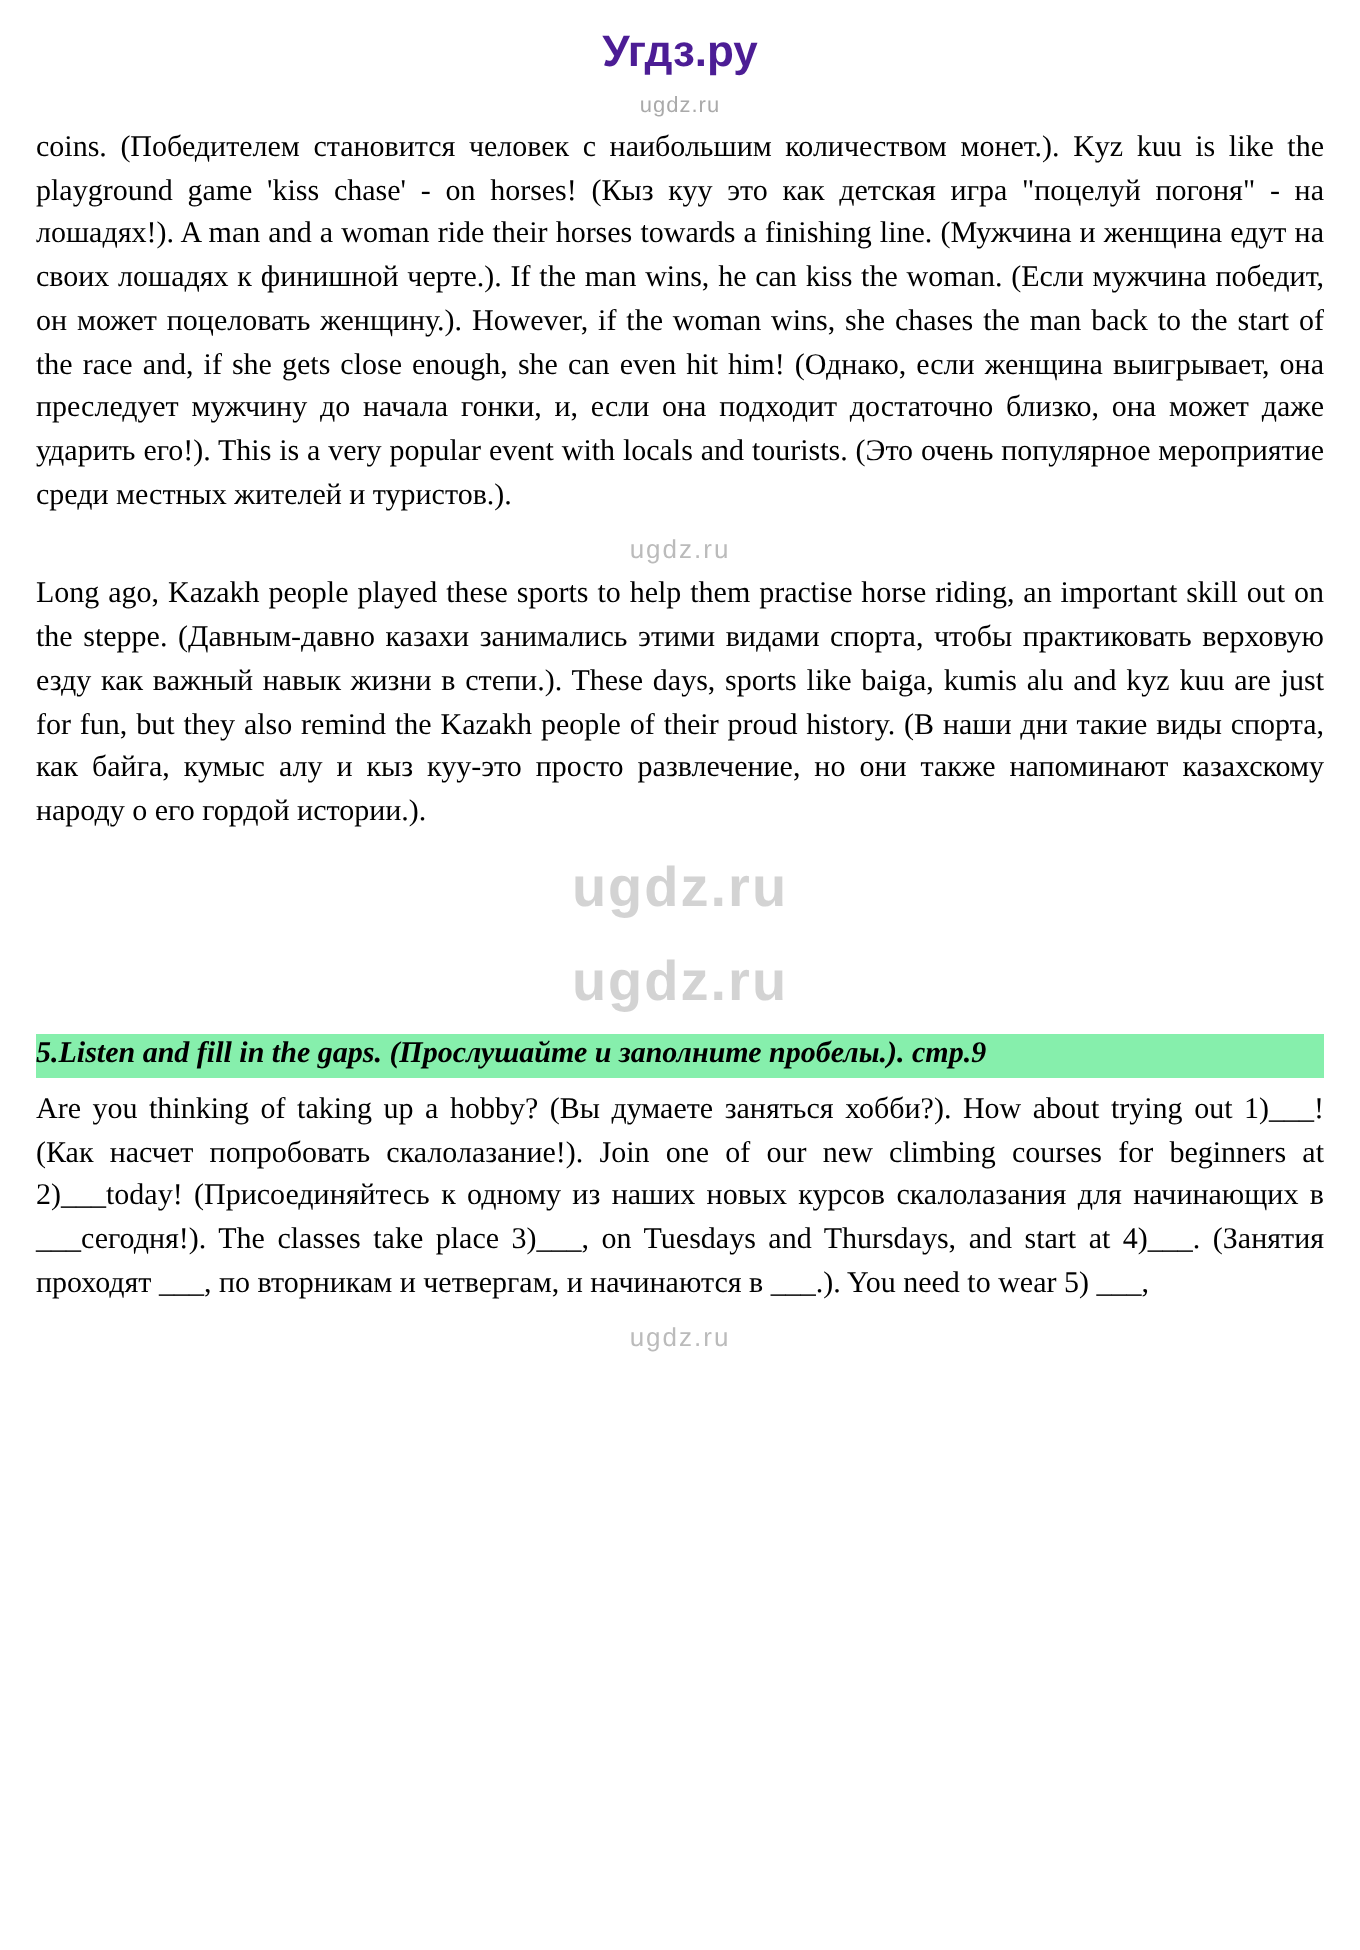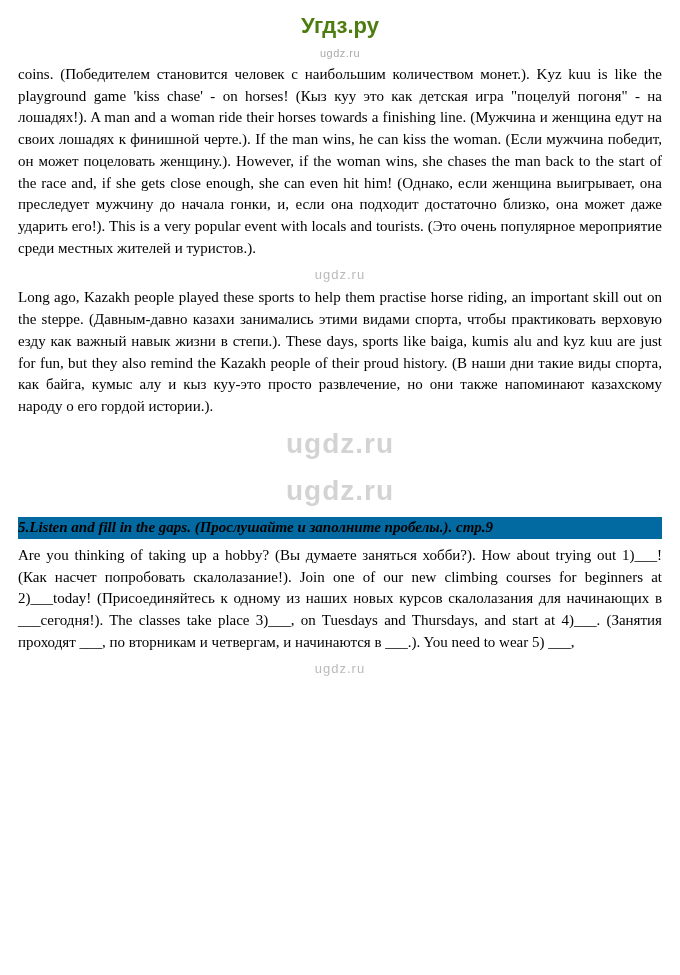--- a/index.html
+++ b/index.html
@@ -12,21 +12,21 @@
       line-height: 1.45;
       color: #000;
       padding: 10px 18px 20px 18px;
       position: relative;
     }
     .site-title {
       text-align: center;
       font-size: 22px;
       font-weight: bold;
       font-family: Arial, sans-serif;
-      color: #4d7c0f;
+      color: #4c1d95;
       margin-bottom: 4px;
     }
     .watermark {
       color: #aaa;
       font-size: 11px;
       font-family: Arial, sans-serif;
       text-align: center;
       display: block;
       margin-bottom: 2px;
       letter-spacing: 0.5px;
@@ -37,21 +37,21 @@
     .main-text p {
       margin-bottom: 6px;
       text-align: justify;
     }
     .section-heading {
       font-weight: bold;
       margin-top: 10px;
       margin-bottom: 4px;
     }
     .highlighted-line {
-      background-color: #0369a1;
+      background-color: #86efac;
       font-weight: bold;
       font-style: italic;
       display: block;
       margin-bottom: 1px;
     }
     .big-watermark {
       font-size: 28px;
       font-weight: bold;
       color: #cccccc;
       text-align: center;

